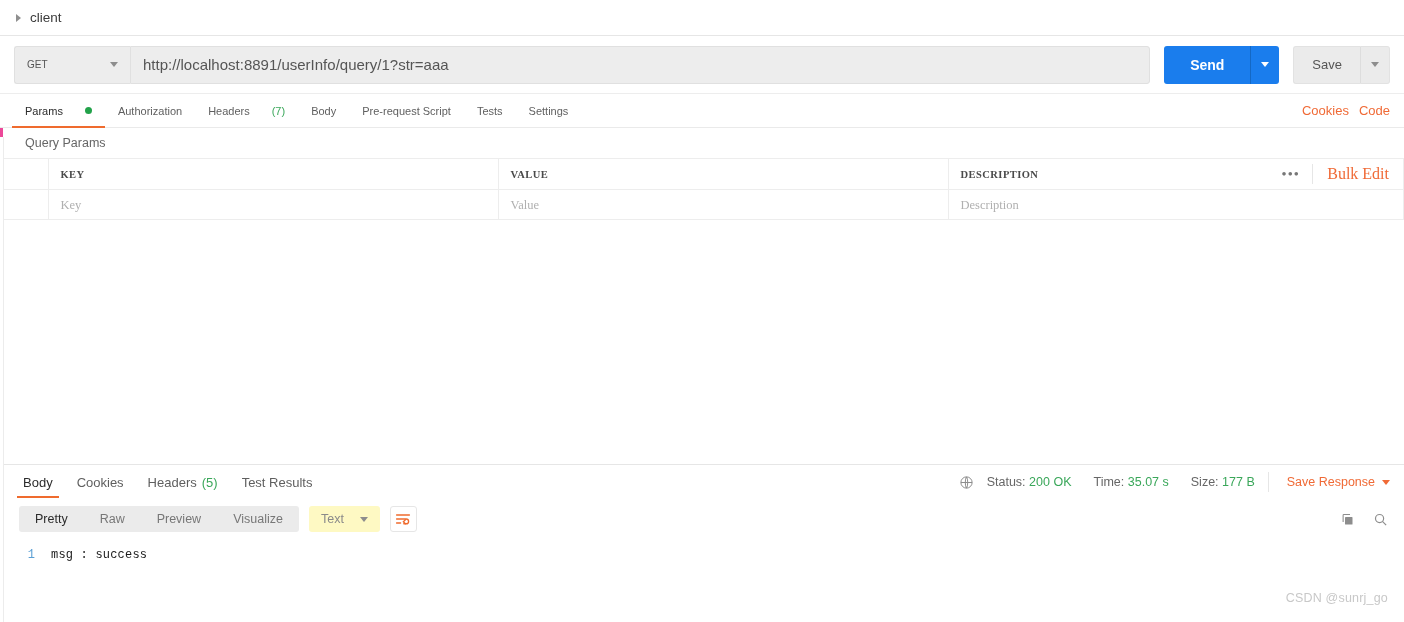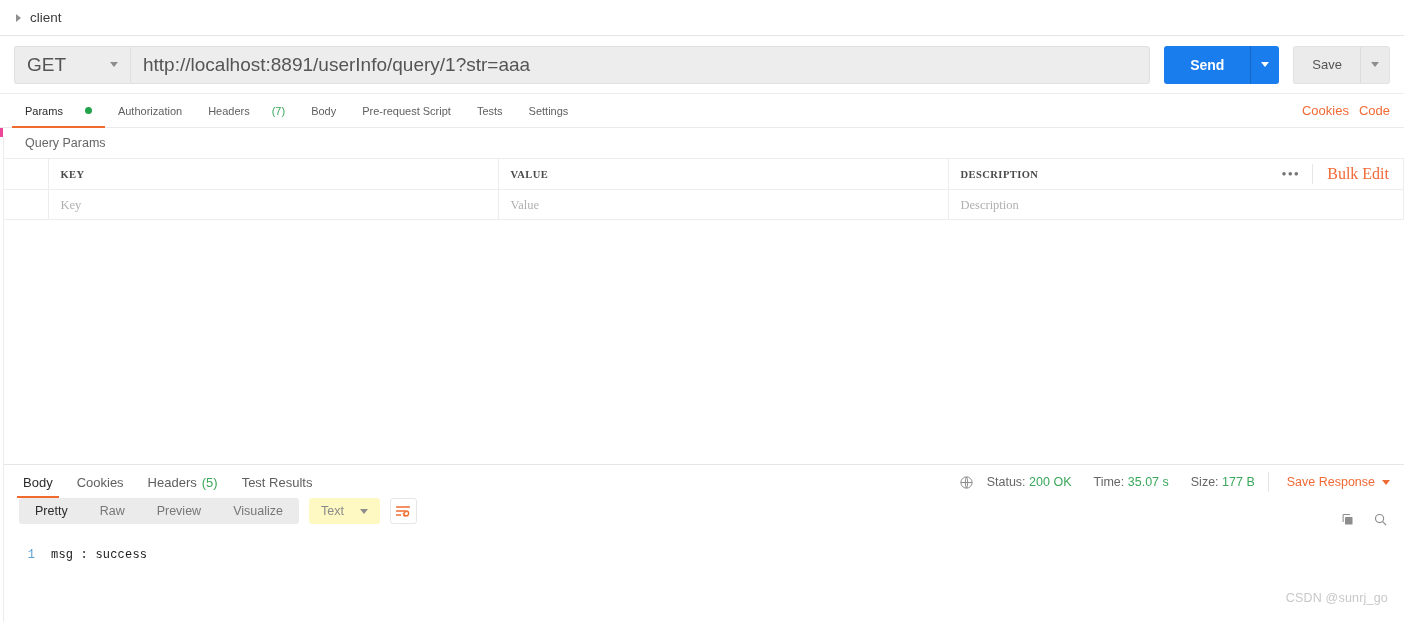--- a/index.html
+++ b/index.html
@@ -55,29 +55,29 @@
     height: 58px; display: flex; align-items: center;
     padding: 0 14px; gap: 0; flex: 0 0 58px;
     border-bottom: 1px solid #ededed;
   }
   .method-box {
     width: 116px; height: 38px;
     border: 1px solid #e0e0e0; border-right: none;
     border-radius: 3px 0 0 3px;
     background: #ededed;
     display: flex; align-items: center; justify-content: space-between;
-    padding: 0 12px; font-size: 19px; color: #555;
+    padding: 0 12px; font-size: 10px; color: #555;
   }
   .url-box {
     flex: 1; height: 38px;
     border: 1px solid #e0e0e0;
     border-radius: 0 3px 3px 0;
     background: #ededed;
     display: flex; align-items: center;
-    padding: 0 12px; font-size: 19px; color: #555;
+    padding: 0 12px; font-size: 15px; color: #555;
   }
   .send-group { display: flex; margin-left: 14px; }
   .send-btn {
     height: 38px; background: #1a7ded; color: #fff;
     font-size: 14px; font-weight: bold;
     display: flex; align-items: center; padding: 0 26px;
     border-radius: 3px 0 0 3px;
     border-right: 1px solid #1468c4;
   }
   .send-caret {
@@ -169,21 +169,21 @@
   .restab.active::after {
     content: ""; position: absolute; left: 6px; right: 6px; bottom: 0;
     height: 2.5px; background: #ef6b2e;
   }
   .status-wrap { margin-left: auto; display: flex; align-items: center; gap: 4px; padding-right: 14px; height: 32px; font-size: 12.5px; color: #666; }
   .stat-item { padding: 0 9px; white-space: nowrap; }
   .stat-val { color: #3aa75a; }
   .save-resp { color: #f06a36; font-size: 12.5px; padding-left: 14px; display: flex; align-items: center; gap: 7px; }
   .caret-down.orange { border-top-color: #f06a36; }
 
-  .bodybar { height: 42px; display: flex; padding-left: 18px; gap: 0; }
+  .bodybar { height: 42px; display: flex; align-items: center; padding-left: 18px; gap: 0; }
   .seg {
     background: #ebebeb; border-radius: 3px; height: 26px;
     display: flex; align-items: center;
   }
   .seg-item { padding: 0 16px; font-size: 12.5px; color: #777; line-height: 26px; }
   .seg-item.active { color: #2b2b2b; }
   .type-sel {
     margin-left: 10px; background: #fef9c3; border-radius: 3px; height: 26px;
     display: flex; align-items: center; gap: 16px; padding: 0 12px;
     font-size: 12.5px; color: #8a8a8a;

